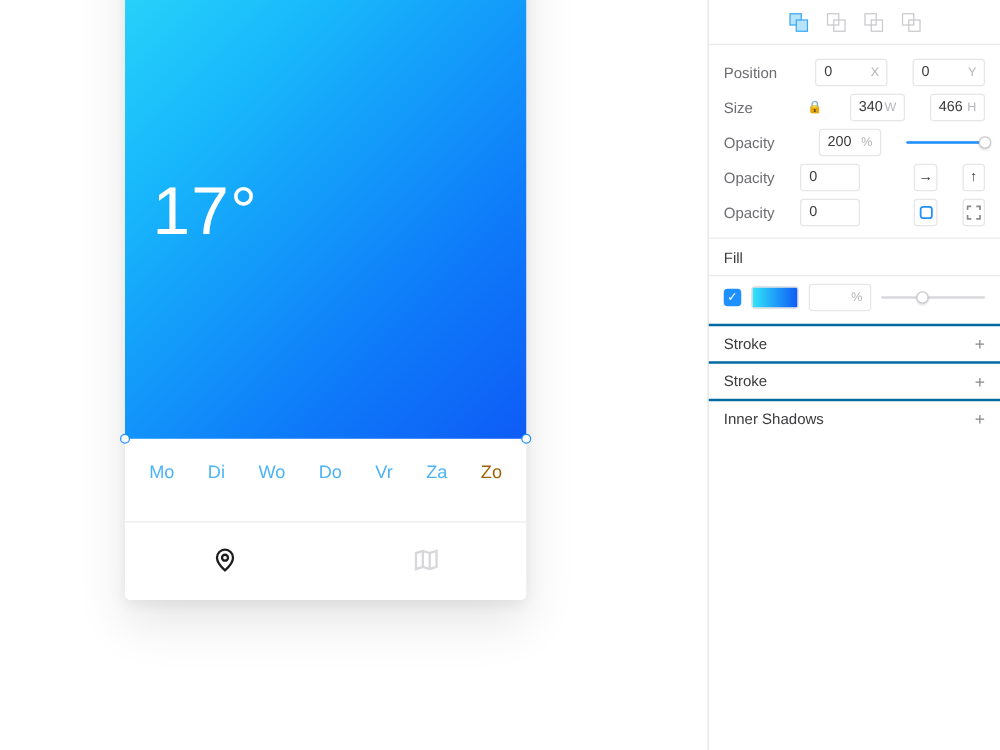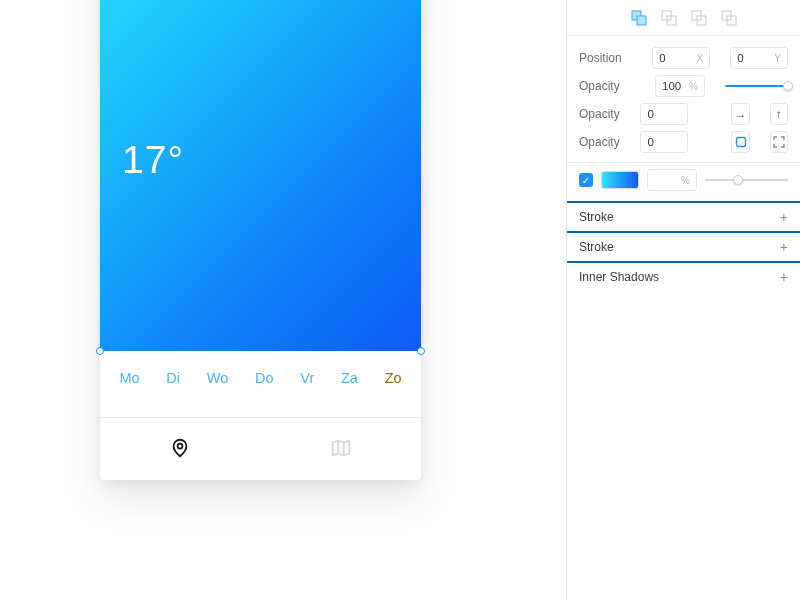--- a/index.html
+++ b/index.html
@@ -19,21 +19,21 @@
   }
   .gradient-panel {
     position: absolute;
     left: 0; top: 0; width: 321px; height: 471px;
     background: linear-gradient(135deg, #32E4F9 0%, #18B9FB 35%, #0E7BF9 75%, #0E5CF6 100%);
   }
   .temp {
     position: absolute;
     left: 22px; top: 258px;
     color: #fff;
-    font-size: 39px;
+    font-size: 54px;
     font-weight: 200;
     letter-spacing: 1px;
   }
   .selection-handles {
     position: absolute;
     left: 96px; top: -124px;
     width: 329px; height: 479px;
     pointer-events: none;
   }
   .handle {
@@ -198,23 +198,35 @@
       <div class="inp med">
           <span>0</span>
           <span class="suffix">X</span>
         </div>
       <div class="inp med">
           <span>0</span>
           <span class="suffix">Y</span>
         </div>
     </div>
     <div class="row">
+      <div class="row-label">Size</div>
+      <span class="lockicon">🔒</span>
+      <div class="inp small">
+          <span>340</span>
+          <span class="suffix">W</span>
+        </div>
+      <div class="inp small">
+          <span>466</span>
+          <span class="suffix">H</span>
+        </div>
+    </div>
+    <div class="row">
       <div class="row-label">Opacity</div>
       <div class="inp small">
-          <span>100</span>
+          <span>200</span>
           <span class="suffix">%</span>
         </div>
       <div class="slider">
         <div class="track">
             <div class="fill" id="op-fill" style="width: 100%;"></div>
           </div>
         <div class="knob" id="op-knob" style="left: 100%;"></div>
       </div>
     </div>
     <div class="row">
@@ -245,20 +257,23 @@
         <svg width="12" height="12" viewBox="0 0 12 12" stroke="#8a8a8e" stroke-width="1.4" fill="none">
             <path d="M1 4V1h3"></path>
             <path d="M11 4V1H8"></path>
             <path d="M1 8v3h3"></path>
             <path d="M11 8v3H8"></path>
           </svg>
       </div>
     </div>
   </div>
 
+  <div class="section-header first">
+    <span>Fill</span>
+  </div>
   <div class="fill-body">
     <div class="chk">✓</div>
     <div class="swatch"></div>
     <div class="inp small">
         <span></span>
         <span class="suffix">%</span>
       </div>
     <div class="slider">
       <div class="track"></div>
       <div class="knob" id="fill-knob" style="left: 40%;"></div>

